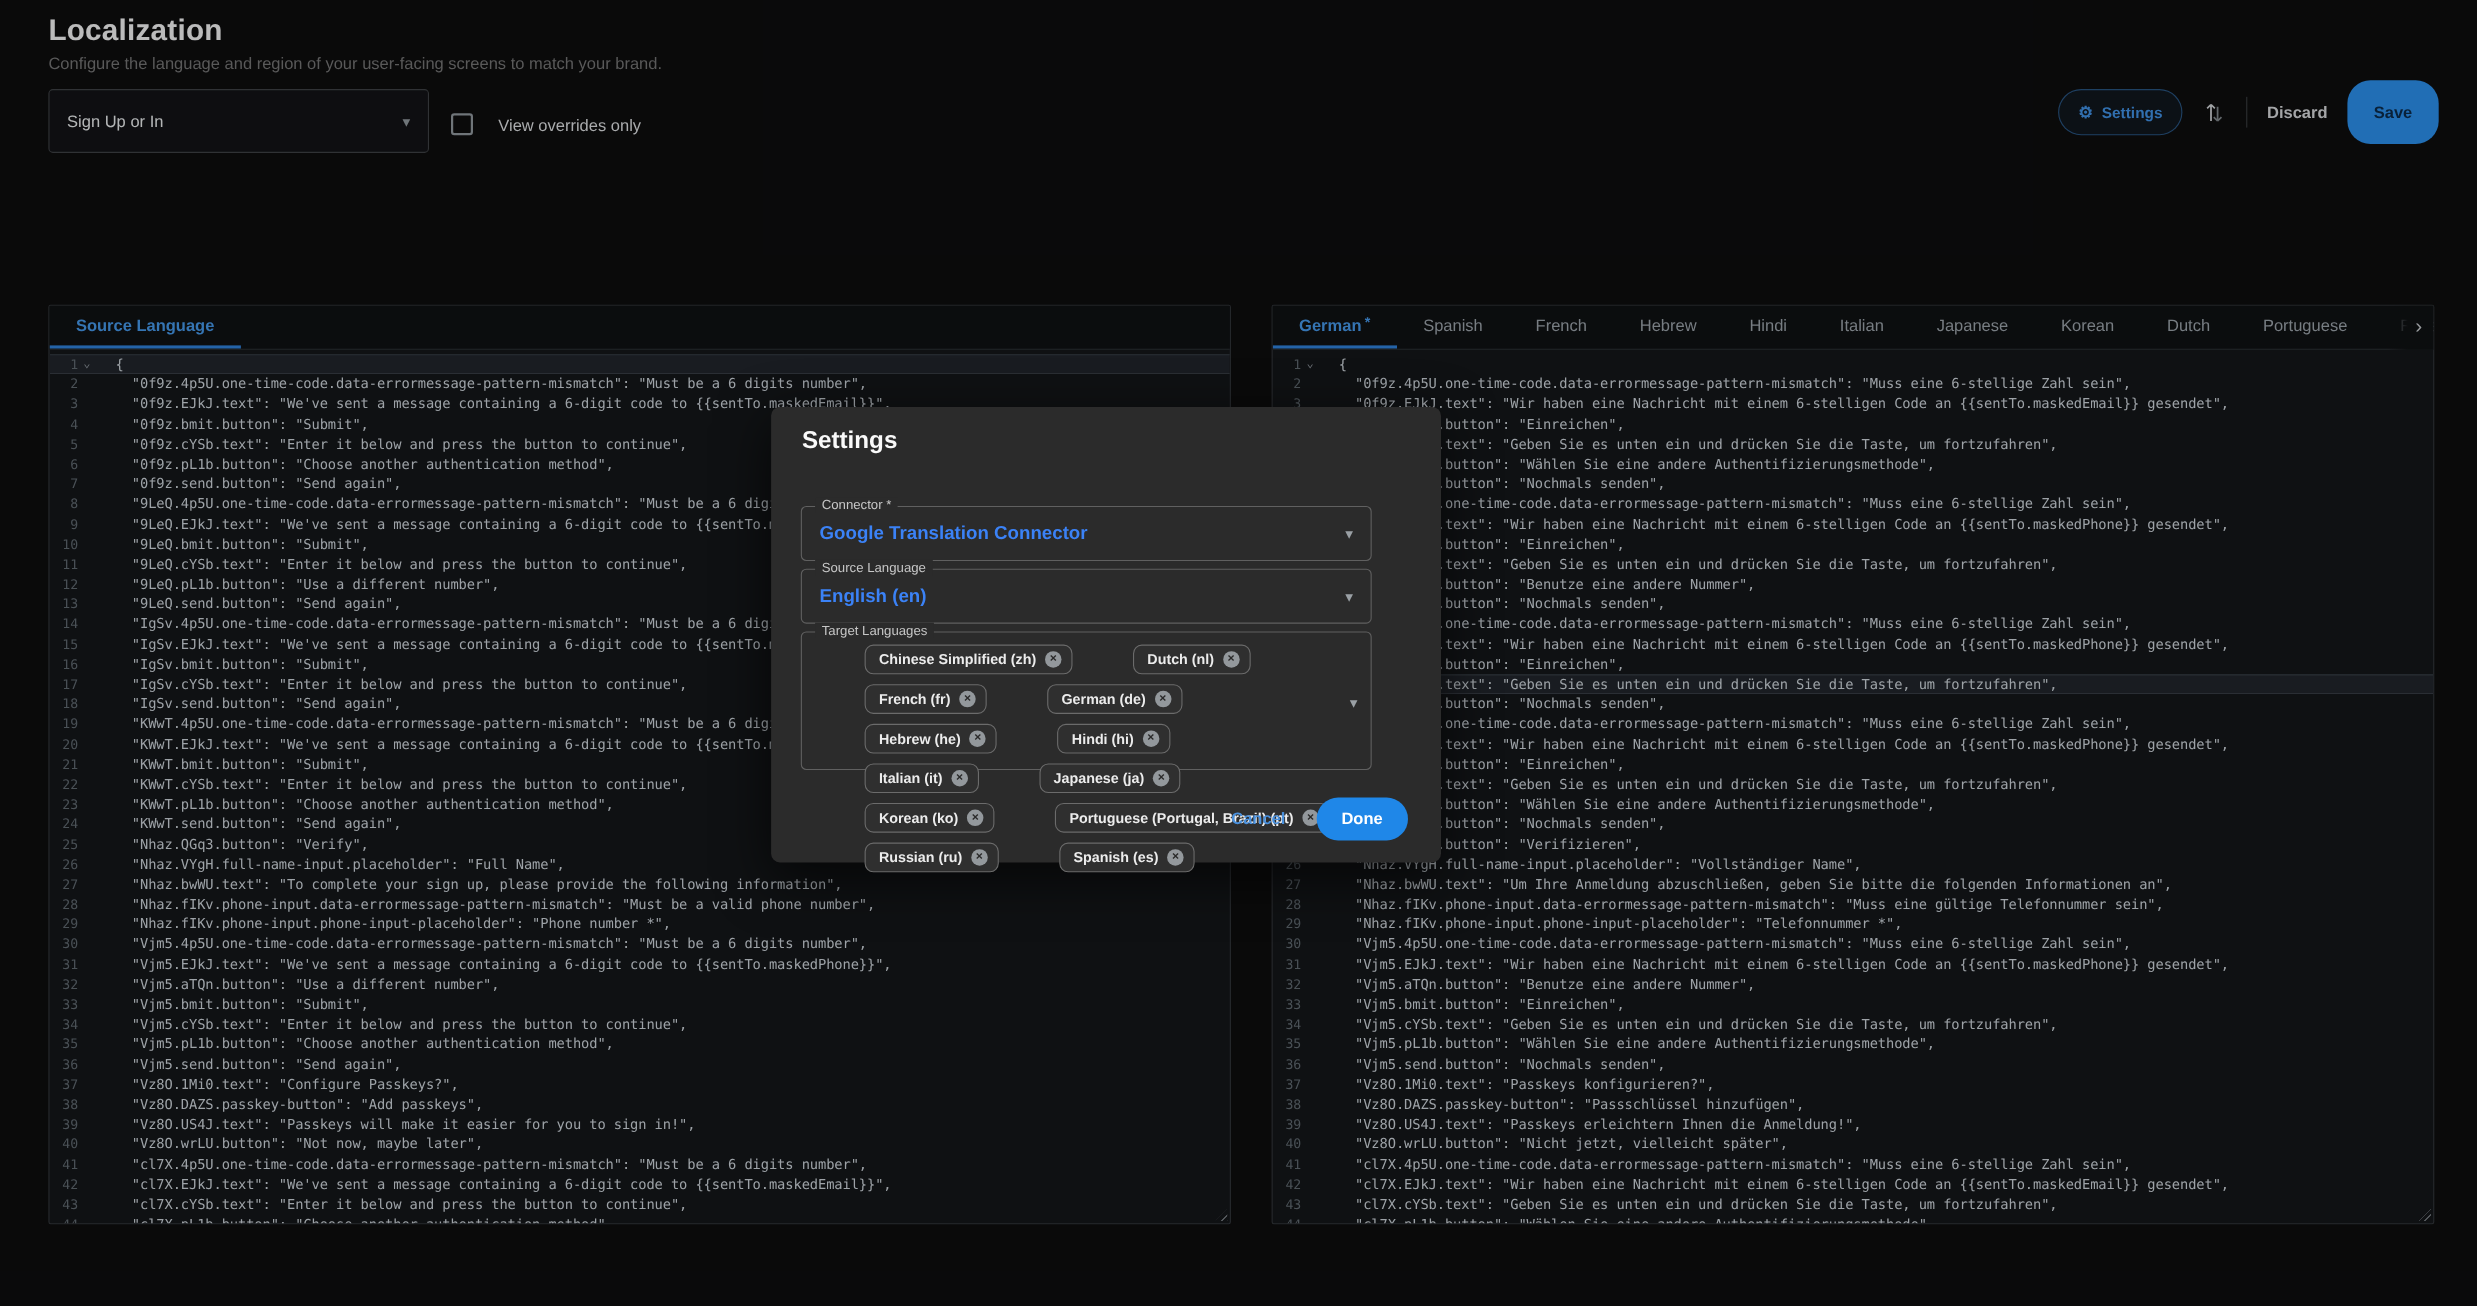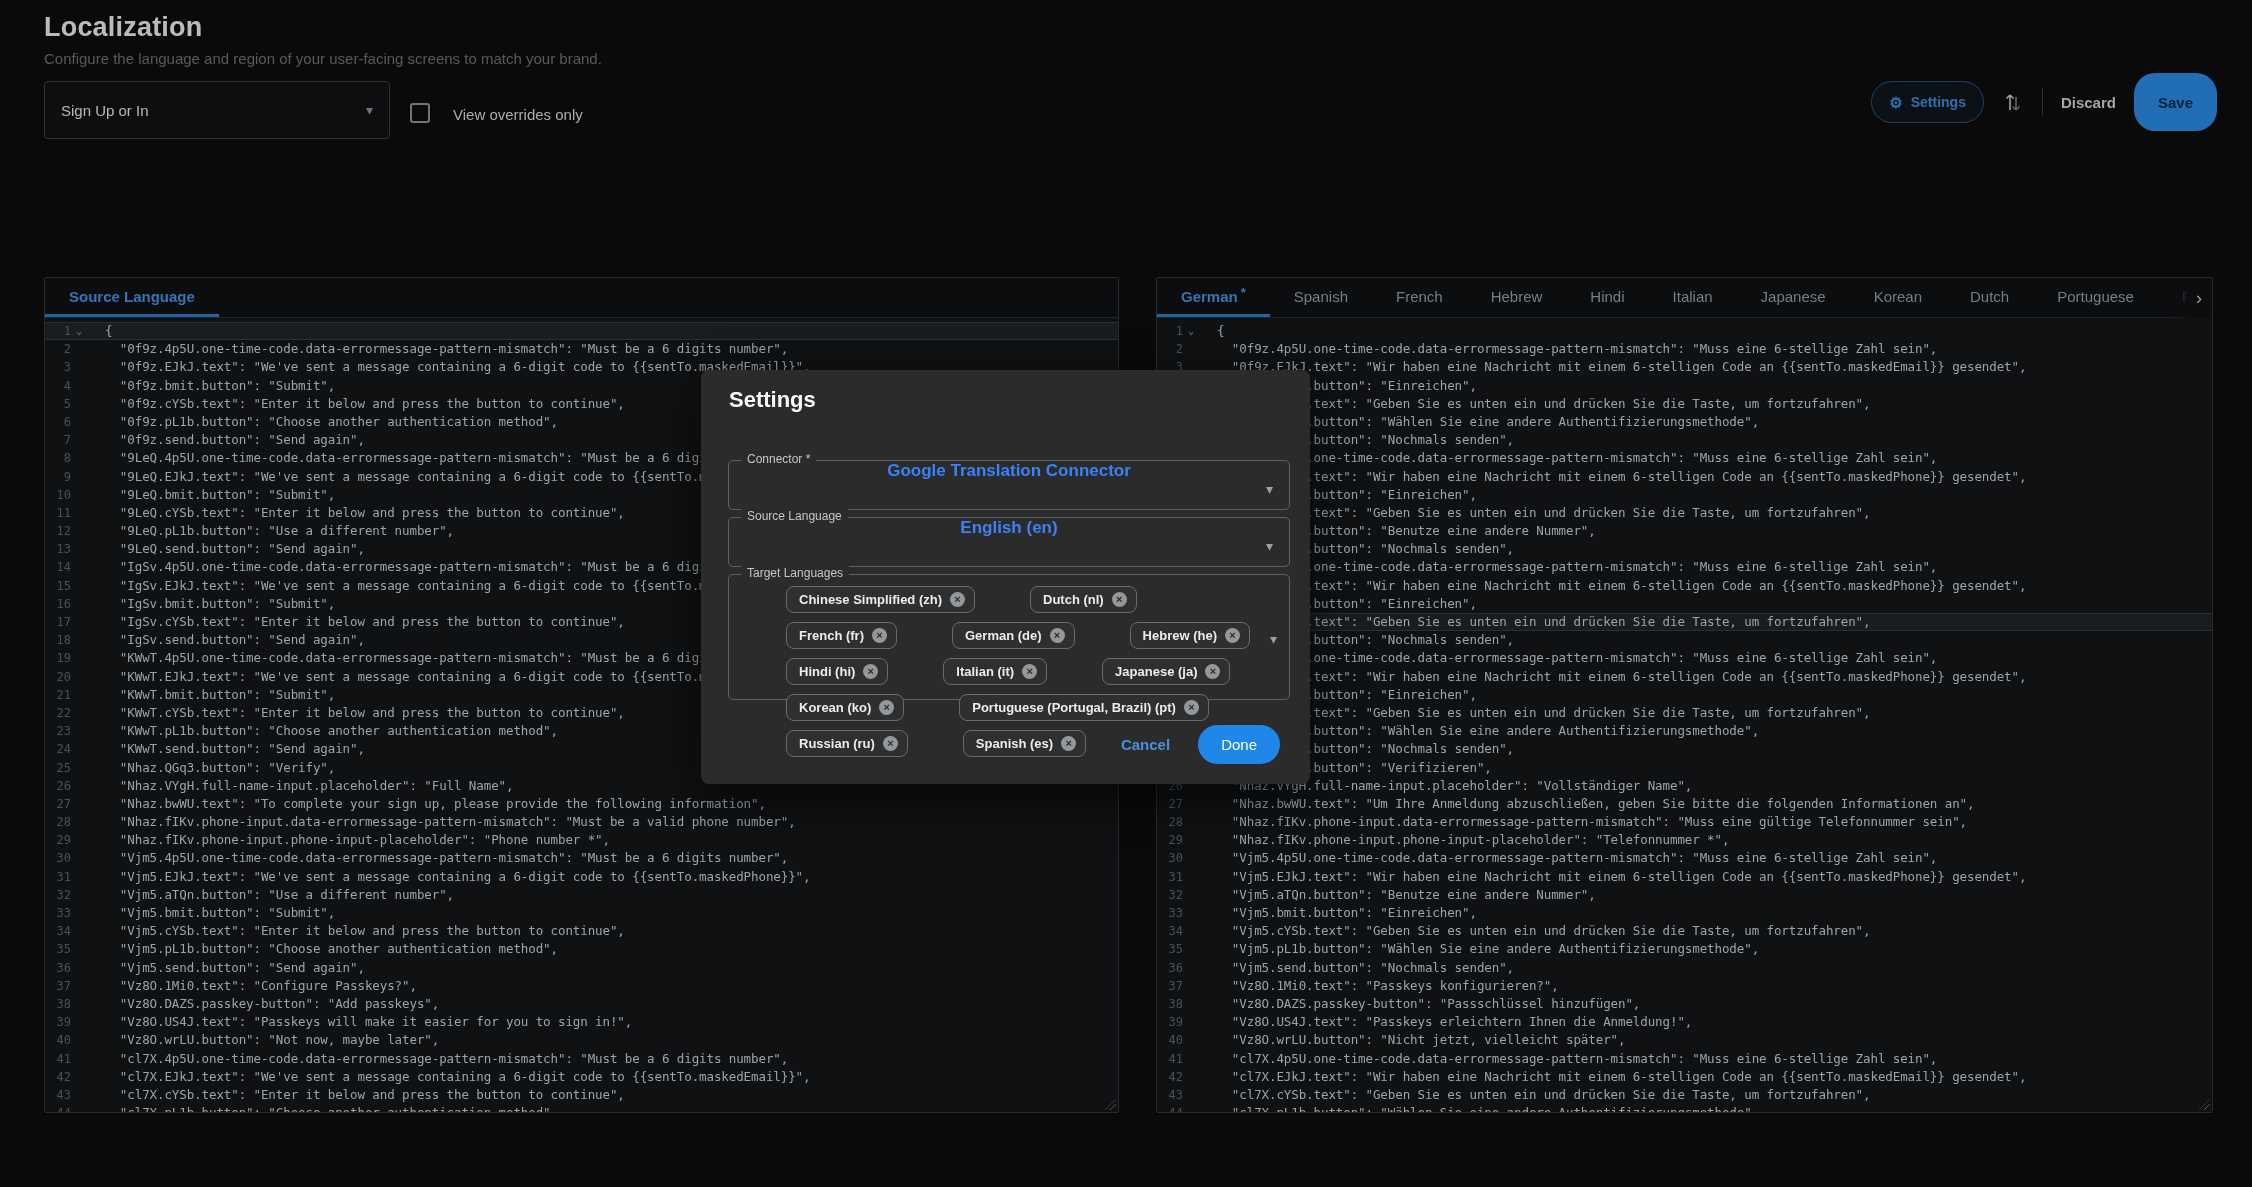--- a/index.html
+++ b/index.html
@@ -50,37 +50,37 @@
   .code-row:nth-of-type(1) .fold{visibility:visible;}
   .code-row .code{padding-left:18px;letter-spacing:-.1px;}
   .code-row.active-line{background:#21252b;box-shadow:inset 0 1px 0 #363c43,inset 0 -1px 0 #363c43;}
   .resize-corner{position:absolute;right:2px;bottom:2px;width:11px;height:11px;z-index:3;cursor:nwse-resize;
     background:repeating-linear-gradient(135deg,transparent 0 3px,#6a6f74 3px 4px);clip-path:polygon(100% 0,100% 100%,0 100%);}
   
   .overlay{position:absolute;inset:0;background:rgba(0,0,0,.22);z-index:40;}
   .modal{position:absolute;left:701px;top:370px;width:609px;height:414px;background:var(--modal-bg);border-radius:8px;
     z-index:50;box-shadow:0 14px 48px rgba(0,0,0,.65);}
   .modal h2{position:absolute;left:28px;top:17px;font-size:22px;font-weight:700;color:#fafafa;}
-  .field{position:absolute;left:27px;width:562px;border:1px solid #606060;border-radius:5px;background:transparent;
-    display:flex;align-items:center;padding:0 16px;cursor:pointer;flex-direction:column;}
+  .field{position:absolute;left:27px;width:519px;border:1px solid #606060;border-radius:5px;background:transparent;
+    display:flex;align-items:center;padding:0 16px;cursor:pointer;}
   .field-label{position:absolute;top:-9px;left:12px;background:var(--modal-bg);padding:0 6px;font-size:12px;color:#c6c6c6;}
   .field-value{font-size:17px;color:#3b82f6;font-weight:600;}
   .field .caret{margin-left:auto;color:#9aa0a5;font-size:14px;}
   #field-connector{top:90px;height:50px;}
   #field-source{top:147px;height:50px;}
   #field-targets{top:204px;height:126px;display:block;padding:11px 34px 11px 12px;}
   #field-targets .caret{position:absolute;right:12px;top:56px;margin:0;}
   .chips{display:flex;flex-wrap:wrap;gap:9px 10px;}
   .chip{display:inline-flex;align-items:center;gap:8px;height:27px;padding:0 9px 0 12px;border:1px solid #6b6b6b;
     border-radius:8px;color:#ececec;font-size:13px;font-weight:600;background:#2f2f2f;cursor:pointer;white-space:nowrap;margin-left:45px;}
   .chip-x{width:15px;height:15px;border-radius:50%;background:#93989c;color:#2a2a2a;font-size:11px;line-height:15px;
     text-align:center;font-weight:700;cursor:pointer;flex:none;}
   .modal-actions{position:absolute;right:30px;bottom:20px;display:flex;align-items:center;gap:28px;}
   .btn-cancel{color:var(--cancel-text);font-size:15px;font-weight:700;cursor:pointer;}
-  .btn-done{background:var(--done-bg);color:var(--done-text);font-size:15px;font-weight:400;height:39px;
+  .btn-done{background:var(--done-bg);color:var(--done-text);font-size:15px;font-weight:700;height:39px;
     padding:0 23px;border-radius:20px;display:flex;align-items:center;cursor:pointer;}
 </style>
 </head>
 <body>
 
 <div class="stage">
 
   <h1 class="page-title">Localization</h1>
   <p class="page-subtitle">Configure the language and region of your user-facing screens to match your brand.</p>
 

